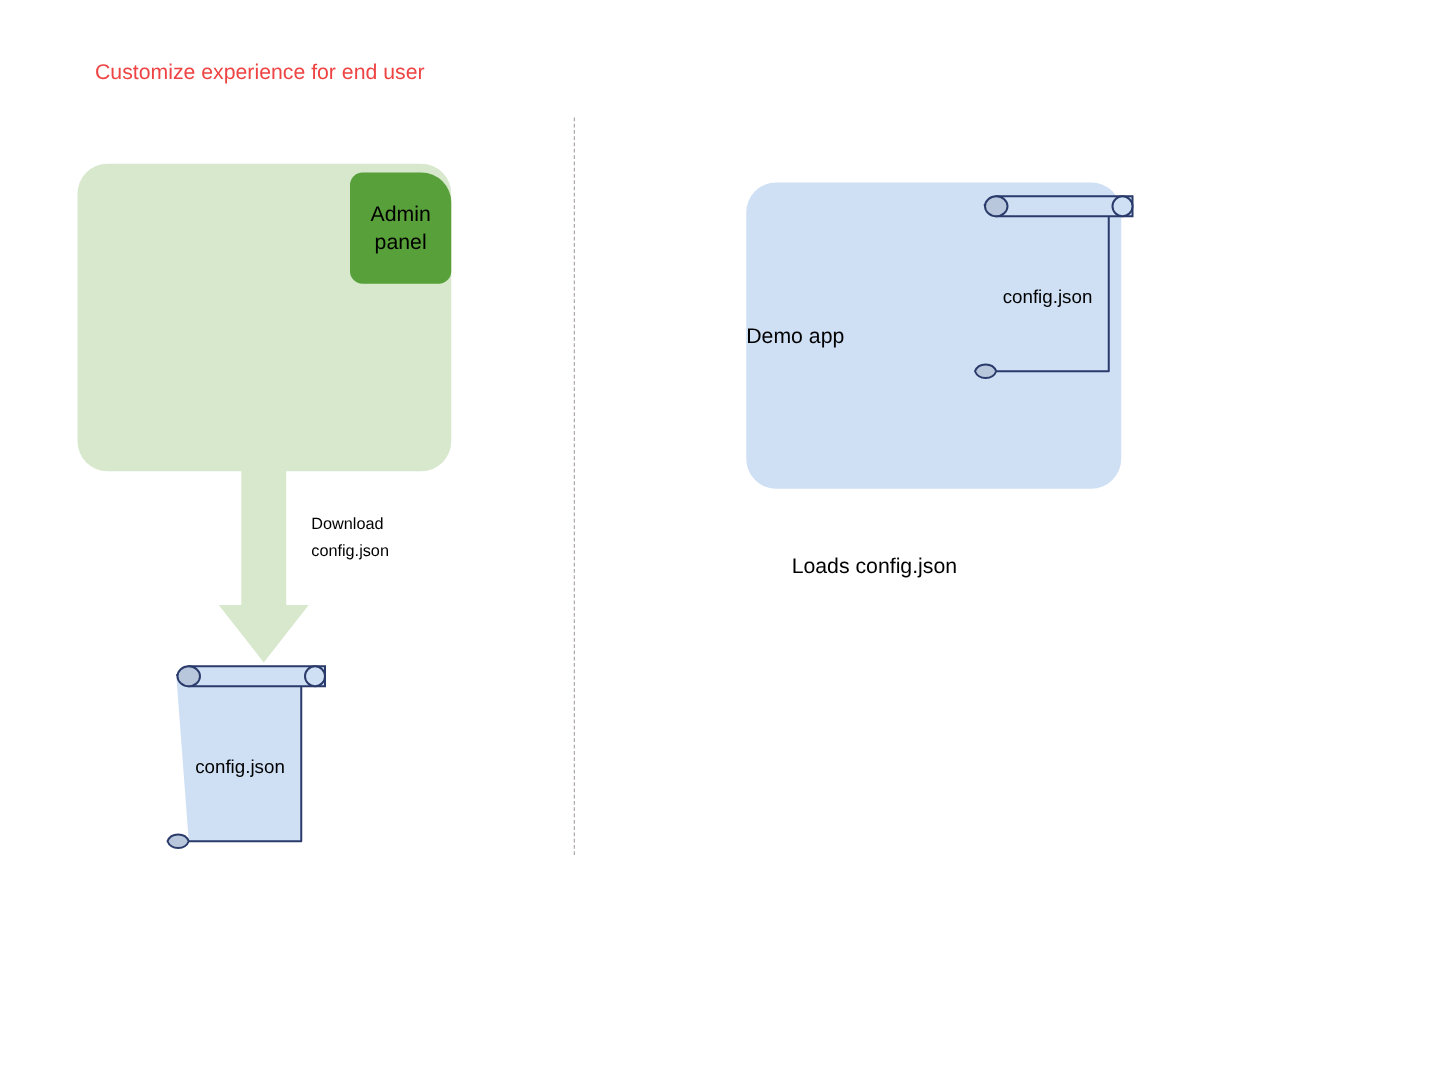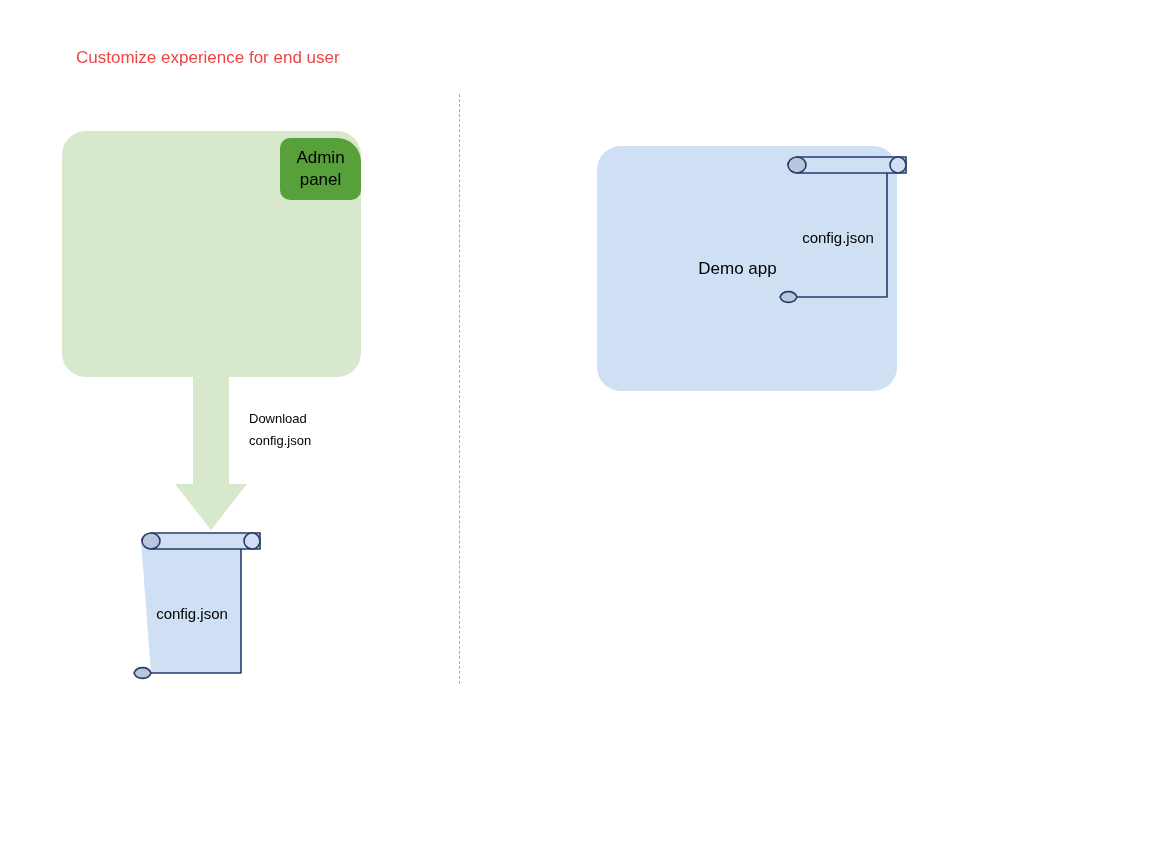--- a/index.html
+++ b/index.html
@@ -49,21 +49,21 @@
     left: 62px;
     top: 243px;
     width: 299px;
     text-align: center;
     font-size: 17px;
   }
   .admin-panel-box {
     left: 280px;
     top: 138px;
     width: 81px;
-    height: 62px;
+    height: 89px;
     background: #57a03a;
     border-radius: 10px 24px 10px 10px;
     display: flex;
     align-items: center;
     justify-content: center;
   }
   .admin-panel-label {
     font-size: 17px;
     line-height: 22px;
     text-align: center;
@@ -77,23 +77,22 @@
     top: 146px;
     width: 300px;
     height: 245px;
     background: #cfe0f5;
     border-radius: 24px;
   }
   .demo-app-label {
     left: 597px;
     top: 259px;
     width: 205px;
-    text-align: center;
+    text-align: left;
     font-size: 17px;
-    padding-left: 38px;
   }
 
   
   .arrow {
     left: 175px;
     top: 372px;
     width: 72px;
     height: 160px;
   }
   .arrow-label {
@@ -175,14 +174,15 @@
     <svg width="136" height="160" viewBox="0 0 136 160">
       <path d="M17 13 L117 13 L117 146 L27 146" fill="#cfe0f5" stroke="#2a3b6b" stroke-width="1.6" stroke-linejoin="round"></path>
       <path d="M27 6 L136 6 L136 22 L27 22 Z" fill="#cfe0f5" stroke="#2a3b6b" stroke-width="1.6"></path>
       <ellipse cx="27" cy="14" rx="9" ry="8" fill="#b9c7dd" stroke="#2a3b6b" stroke-width="1.6"></ellipse>
       <ellipse cx="128" cy="14" rx="8" ry="8" fill="#cfe0f5" stroke="#2a3b6b" stroke-width="1.6"></ellipse>
       <path d="M10 146 A9 8 0 0 0 27 146 A9 8 0 0 0 10 146 Z" fill="#b9c7dd" stroke="#2a3b6b" stroke-width="1.6"></path>
     </svg>
     <div class="scroll-label">config.json</div>
   </div>
 
+  <div class="abs loads-label">Loads config.json</div>
 
 </div>
 
 </body></html>

